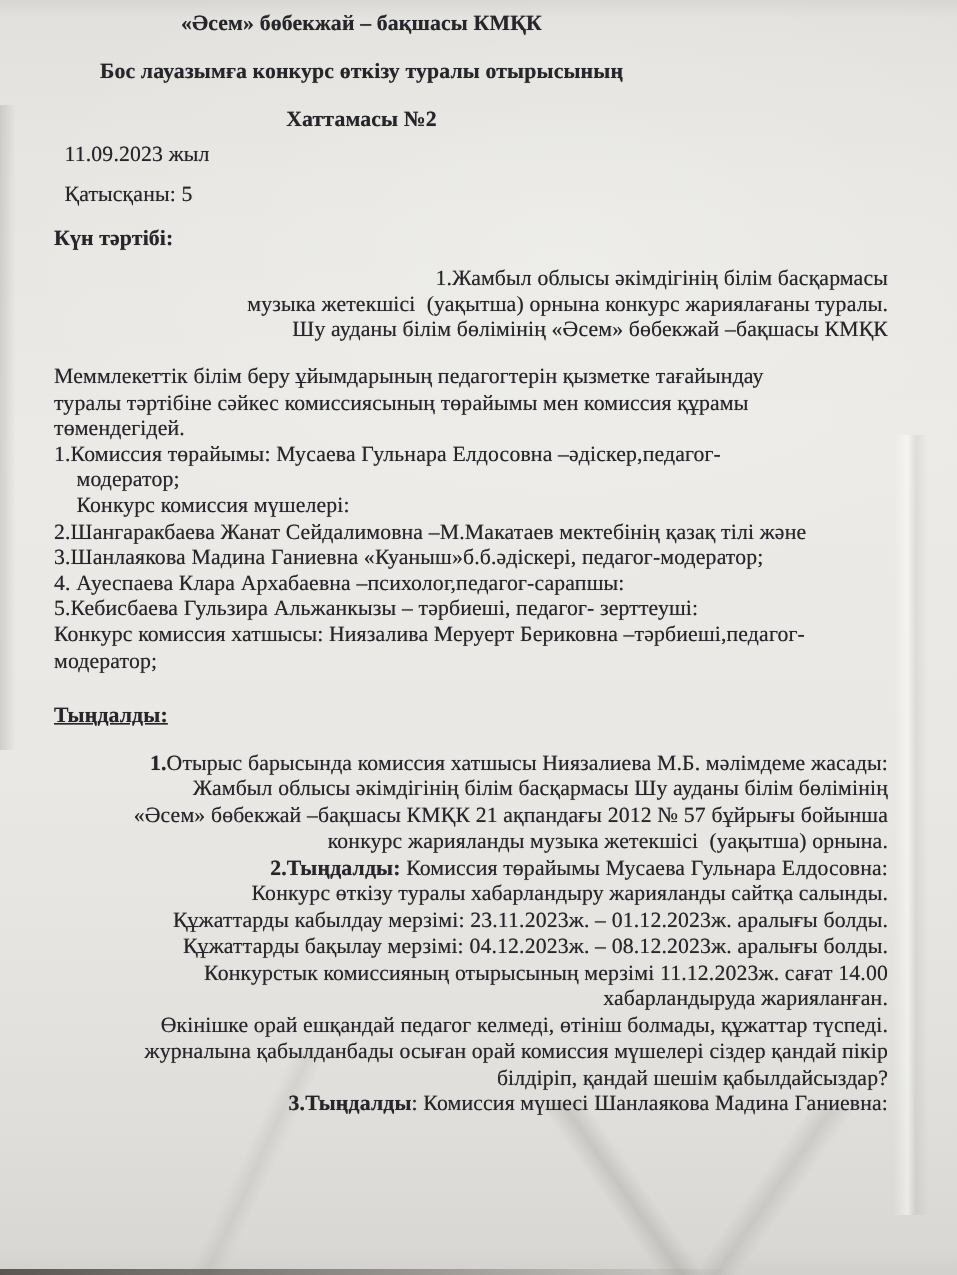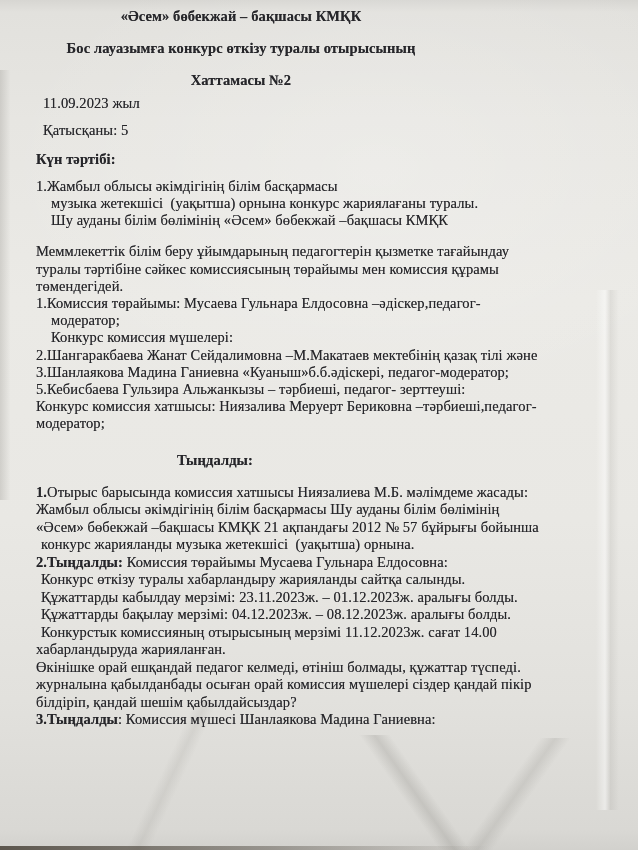--- a/index.html
+++ b/index.html
@@ -57,24 +57,24 @@
 
   .block-titles{padding-right:146px;margin-bottom:5px;}
   .block-titles .line{text-align:center;font-weight:bold;margin-bottom:15px;}
   .block-titles .line:last-child{margin-bottom:0;}
 
   .block-meta{padding-left:7px;margin-bottom:11.5px;}
   .block-meta .line{margin-bottom:10.5px;}
   .block-meta .line:last-child{margin-bottom:0;}
 
   .block-heading-agenda{text-align:left;font-weight:bold;padding-right:106px;margin-bottom:9.5px;}
-  .block-agenda{margin-bottom:14px;}
+  .block-agenda{margin-bottom:14px;text-align:right;}
   .block-body1{margin-bottom:0;}
-  .block-heading-heard{text-align:center;font-weight:bold;padding-right:198px;margin-top:19.5px;margin-bottom:14.5px;}
-  .block-body2 .line{line-height:17.5px;}
+  .block-heading-heard{font-weight:bold;padding-right:198px;margin-top:19.5px;margin-bottom:14.5px;text-decoration:underline;}
+  .block-body2 .line{line-height:17.5px;text-align:right;}
 </style>
 </head>
 <body>
 
 <div class="photo" style="--ink: #26262a; --wood: #4a2d1a; --wood-light: #6b4527;">
   <div class="paper"></div>
   <div class="wood"></div>
   <div class="bottom-edge"></div>
   <div class="content">
       <div class="block block-titles">
@@ -96,20 +96,21 @@
       </div>
       <div class="block block-body1">
         <div class="line">Меммлекеттік білім беру ұйымдарының педагогтерін қызметке тағайындау</div>
         <div class="line">туралы тәртібіне сәйкес комиссиясының төрайымы мен комиссия құрамы</div>
         <div class="line">төмендегідей.</div>
         <div class="line">1.Комиссия төрайымы: Мусаева Гульнара Елдосовна –әдіскер,педагог-</div>
         <div class="line ind2">модератор;</div>
         <div class="line ind2">Конкурс комиссия мүшелері:</div>
         <div class="line">2.Шангаракбаева Жанат Сейдалимовна –М.Макатаев мектебінің қазақ тілі және</div>
         <div class="line">3.Шанлаякова Мадина Ганиевна «Куаныш»б.б.әдіскері, педагог-модератор;</div>
+        <div class="line">4. Ауеспаева Клара Архабаевна –психолог,педагог-сарапшы:</div>
         <div class="line">5.Кебисбаева Гульзира Альжанкызы – тәрбиеші, педагог- зерттеуші:</div>
         <div class="line">Конкурс комиссия хатшысы: Ниязалива Меруерт Бериковна –тәрбиеші,педагог-</div>
         <div class="line">модератор;</div>
       </div>
       <div class="block block-heading-heard">
         <div class="line">Тыңдалды:</div>
       </div>
       <div class="block block-body2">
         <div class="line"><span class="b">1.</span>Отырыс барысында комиссия хатшысы Ниязалиева М.Б. мәлімдеме жасады:</div>
         <div class="line">Жамбыл облысы әкімдігінің білім басқармасы Шу ауданы білім бөлімінің</div>

